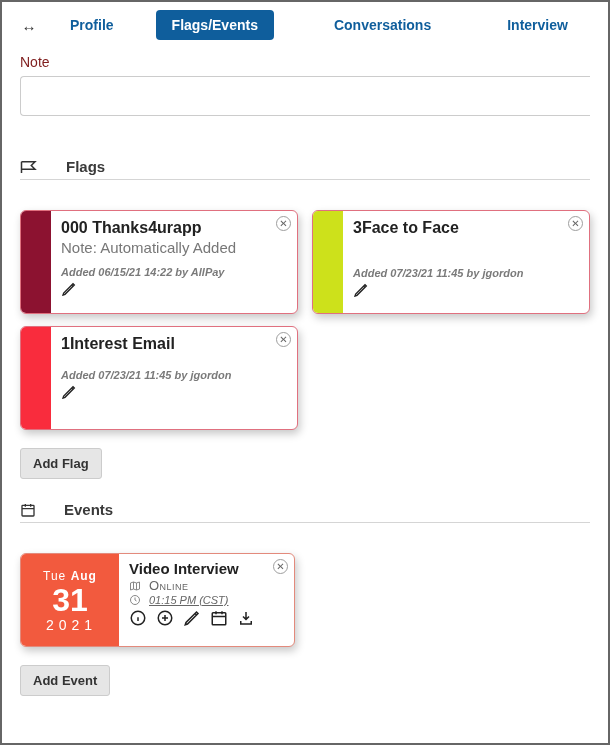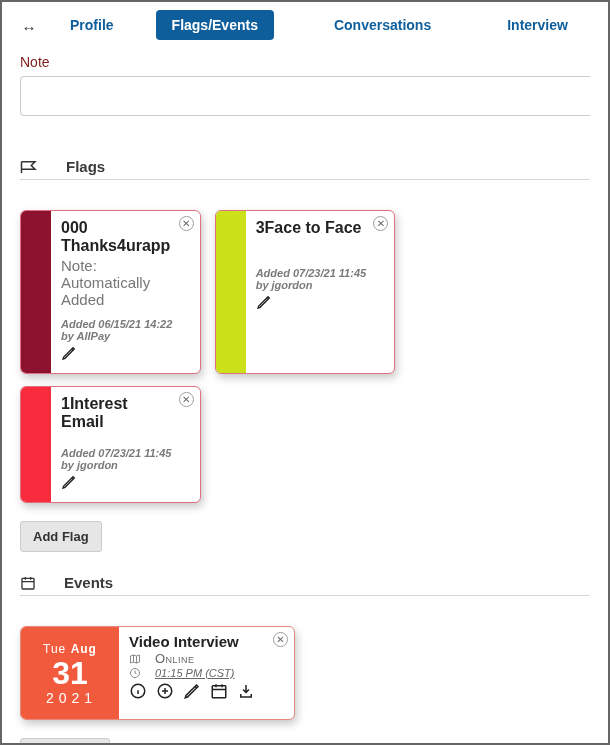--- a/index.html
+++ b/index.html
@@ -93,21 +93,21 @@
     width: 18px; height: 14px;
     color: #333;
   }
   .cal-icon {
     width: 16px; height: 16px;
     color: #333;
   }
   
   .flags-grid {
     display: grid;
-    grid-template-columns: 1fr 1fr 1fr;
+    grid-template-columns: 1fr 1fr;
     column-gap: 14px;
     row-gap: 12px;
   }
   .flag-card {
     position: relative;
     display: flex;
     align-items: stretch;
     border: 1px solid #e0707f;
     border-radius: 6px;
     background: #fff;
@@ -222,21 +222,21 @@
   }
   .event-title {
     font-weight: 700;
     font-size: 15px;
     color: #222;
     margin-bottom: 1px;
   }
   .event-line {
     display: flex;
     align-items: center;
-    gap: 14px;
+    gap: 8px;
     font-size: 12px;
     color: #666;
     margin-bottom: 1px;
   }
   .event-line .loc-text {
     font-variant: small-caps;
     letter-spacing: 0.5px;
     font-size: 13px;
   }
   .event-line .time-text {

